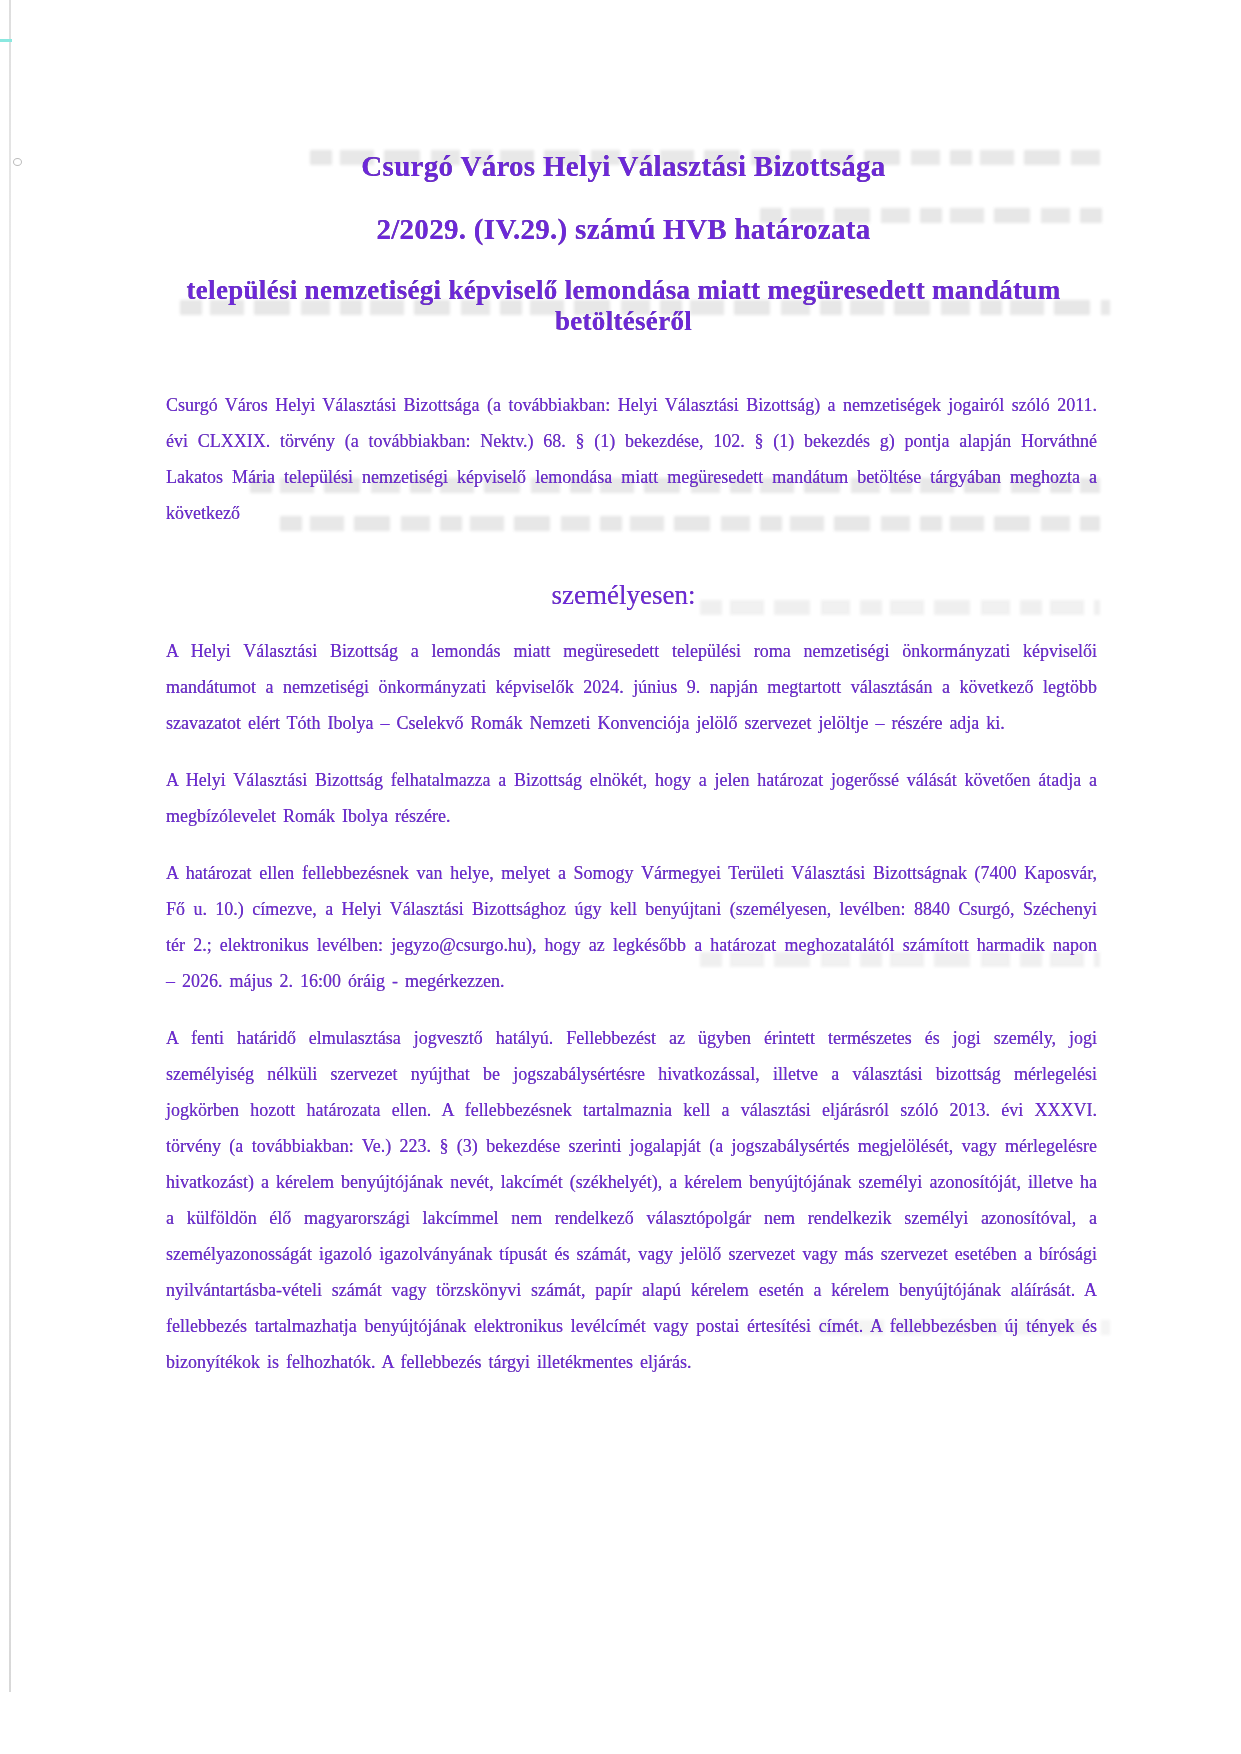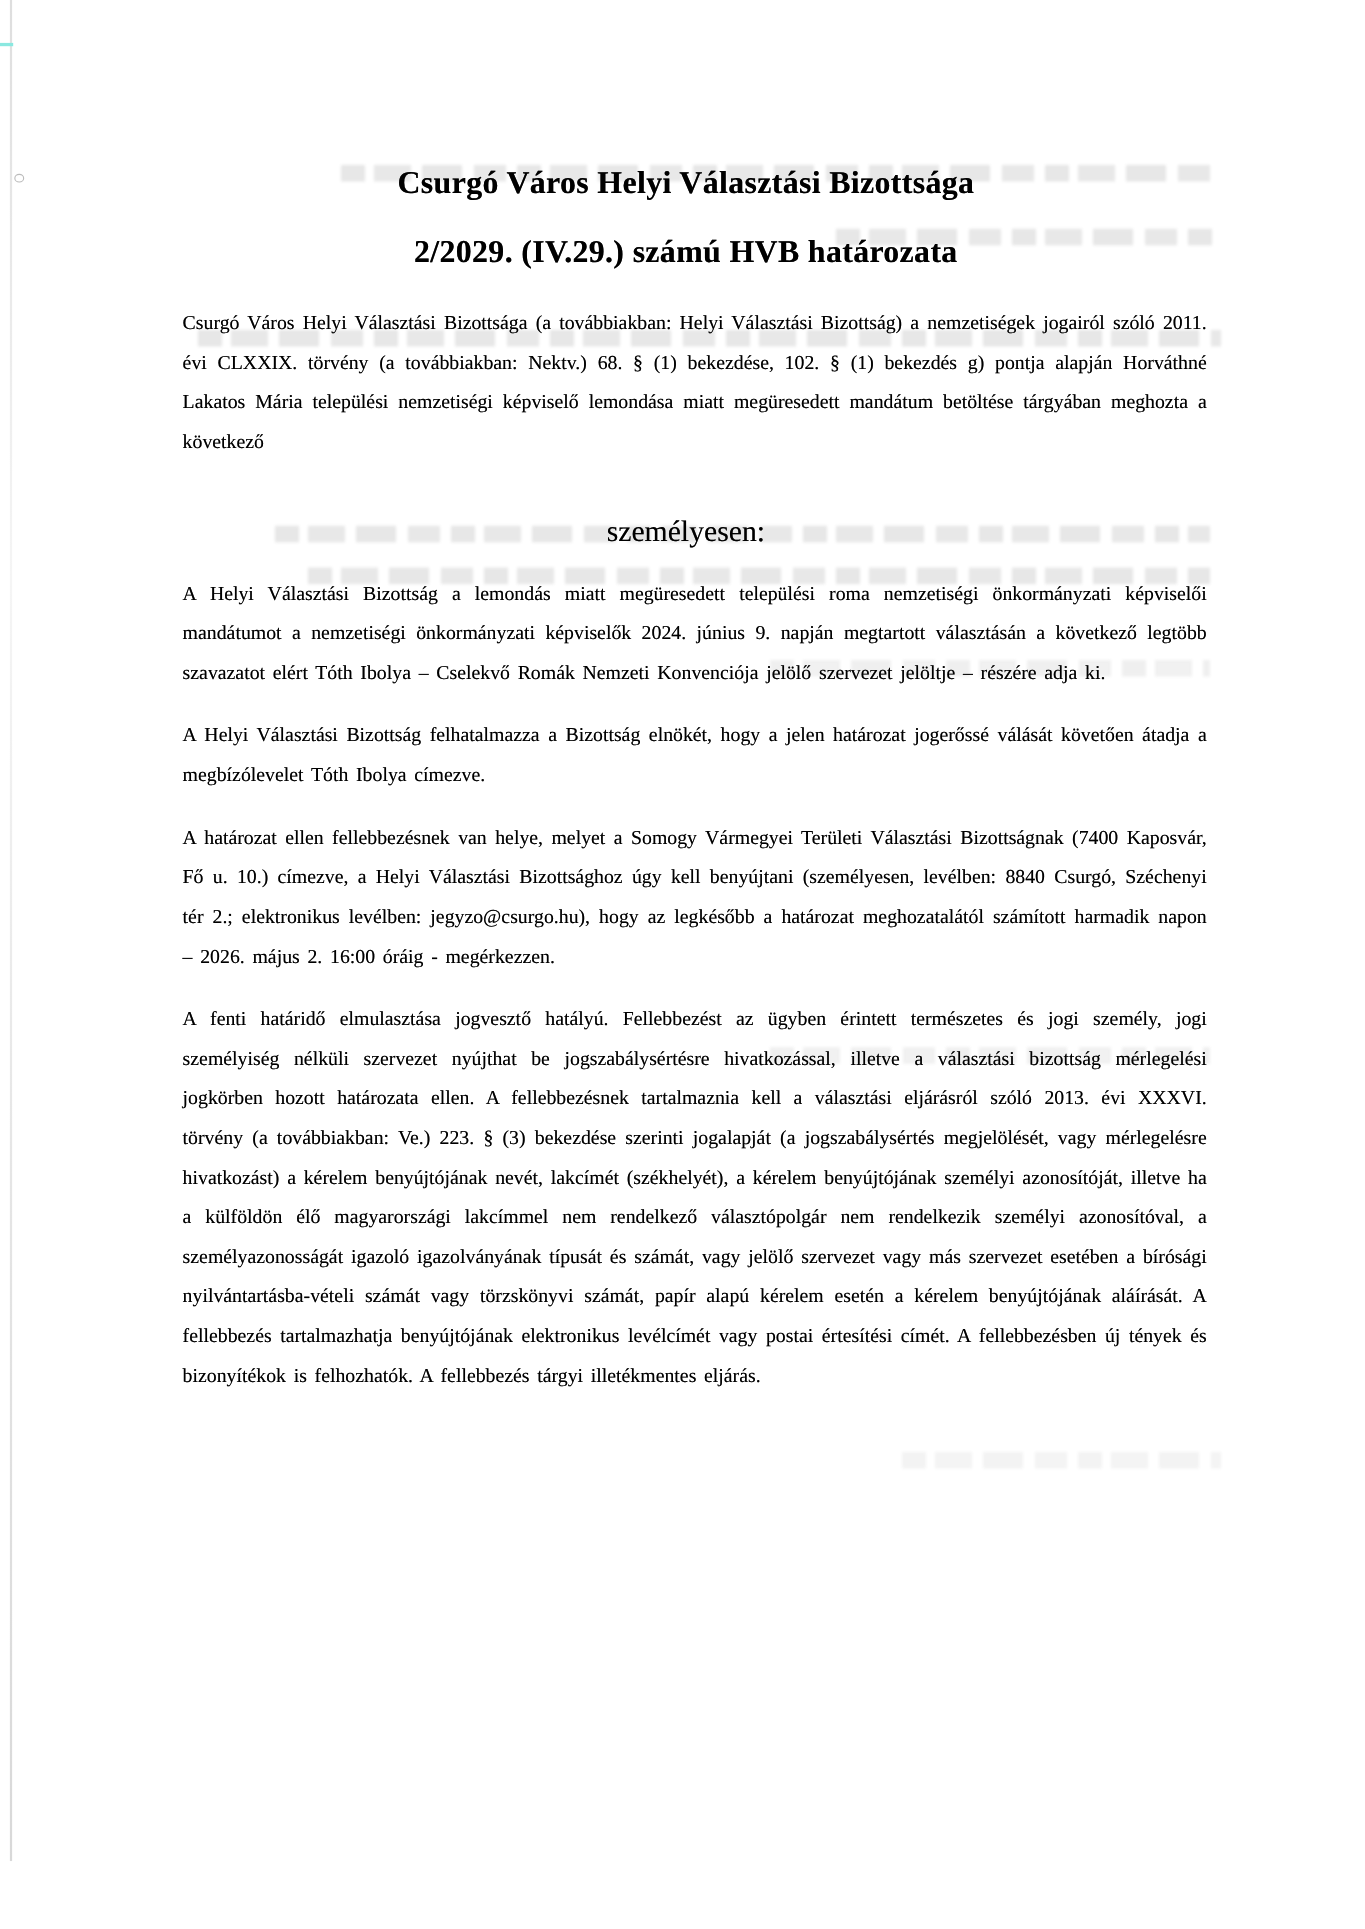--- a/index.html
+++ b/index.html
@@ -7,21 +7,21 @@
     padding: 0;
     background: #ffffff;
   }
   .page {
     position: relative;
     width: 1241px;
     height: 1692px;
     background: #ffffff;
     overflow: hidden;
     font-family: "Liberation Serif", "DejaVu Serif", serif;
-    color: #000000;
+    color: #6d28d9;
   }
   .content {
     position: relative;
     padding: 150px 144px 0 150px;
     z-index: 2;
   }
   .doc-title {
     text-align: center;
     font-weight: bold;
     font-size: 29px;
@@ -105,24 +105,25 @@
   <div class="artifact bleed" style="left:250px; top:478px; width:850px;"></div>
   <div class="artifact bleed" style="left:280px; top:516px; width:820px;"></div>
   <div class="artifact bleed" style="left:700px; top:600px; width:400px; opacity:0.10;"></div>
   <div class="artifact bleed" style="left:700px; top:952px; width:400px; opacity:0.10;"></div>
   <div class="artifact bleed" style="left:820px; top:1320px; width:290px; opacity:0.08;"></div>
 
   <div class="content">
 
     <h1 class="doc-title">Csurgó Város Helyi Választási Bizottsága</h1>
     <h2 class="doc-title sub">2/2029. (IV.29.) számú HVB határozata</h2>
+    <h3 class="doc-title subject">települési nemzetiségi képviselő lemondása miatt megüresedett mandátum betöltéséről</h3>
 
     <p class="body-par">Csurgó Város Helyi Választási Bizottsága (a továbbiakban: Helyi Választási Bizottság) a nemzetiségek jogairól szóló 2011. évi CLXXIX. törvény (a továbbiakban: Nektv.) 68. § (1) bekezdése, 102. § (1) bekezdés g) pontja alapján Horváthné Lakatos Mária települési nemzetiségi képviselő lemondása miatt megüresedett mandátum betöltése tárgyában meghozta a következő</p>
 
     <div class="centered-word">személyesen:</div>
 
     <p class="body-par">A Helyi Választási Bizottság a lemondás miatt megüresedett települési roma nemzetiségi önkormányzati képviselői mandátumot a nemzetiségi önkormányzati képviselők 2024. június 9. napján megtartott választásán a következő legtöbb szavazatot elért Tóth Ibolya – Cselekvő Romák Nemzeti Konvenciója jelölő szervezet jelöltje – részére adja ki.</p>
-    <p class="body-par">A Helyi Választási Bizottság felhatalmazza a Bizottság elnökét, hogy a jelen határozat jogerőssé válását követően átadja a megbízólevelet Tóth Ibolya címezve.</p>
+    <p class="body-par">A Helyi Választási Bizottság felhatalmazza a Bizottság elnökét, hogy a jelen határozat jogerőssé válását követően átadja a megbízólevelet Romák Ibolya részére.</p>
     <p class="body-par">A határozat ellen fellebbezésnek van helye, melyet a Somogy Vármegyei Területi Választási Bizottságnak (7400 Kaposvár, Fő u. 10.) címezve, a Helyi Választási Bizottsághoz úgy kell benyújtani (személyesen, levélben: 8840 Csurgó, Széchenyi tér 2.; elektronikus levélben: jegyzo@csurgo.hu), hogy az legkésőbb a határozat meghozatalától számított harmadik napon – 2026. május 2. 16:00 óráig - megérkezzen.</p>
     <p class="body-par">A fenti határidő elmulasztása jogvesztő hatályú. Fellebbezést az ügyben érintett természetes és jogi személy, jogi személyiség nélküli szervezet nyújthat be jogszabálysértésre hivatkozással, illetve a választási bizottság mérlegelési jogkörben hozott határozata ellen. A fellebbezésnek tartalmaznia kell a választási eljárásról szóló 2013. évi XXXVI. törvény (a továbbiakban: Ve.) 223. § (3) bekezdése szerinti jogalapját (a jogszabálysértés megjelölését, vagy mérlegelésre hivatkozást) a kérelem benyújtójának nevét, lakcímét (székhelyét), a kérelem benyújtójának személyi azonosítóját, illetve ha a külföldön élő magyarországi lakcímmel nem rendelkező választópolgár nem rendelkezik személyi azonosítóval, a személyazonosságát igazoló igazolványának típusát és számát, vagy jelölő szervezet vagy más szervezet esetében a bírósági nyilvántartásba-vételi számát vagy törzskönyvi számát, papír alapú kérelem esetén a kérelem benyújtójának aláírását. A fellebbezés tartalmazhatja benyújtójának elektronikus levélcímét vagy postai értesítési címét. A fellebbezésben új tények és bizonyítékok is felhozhatók. A fellebbezés tárgyi illetékmentes eljárás.</p>
 
   </div>
 </div>
 
 </body></html>

